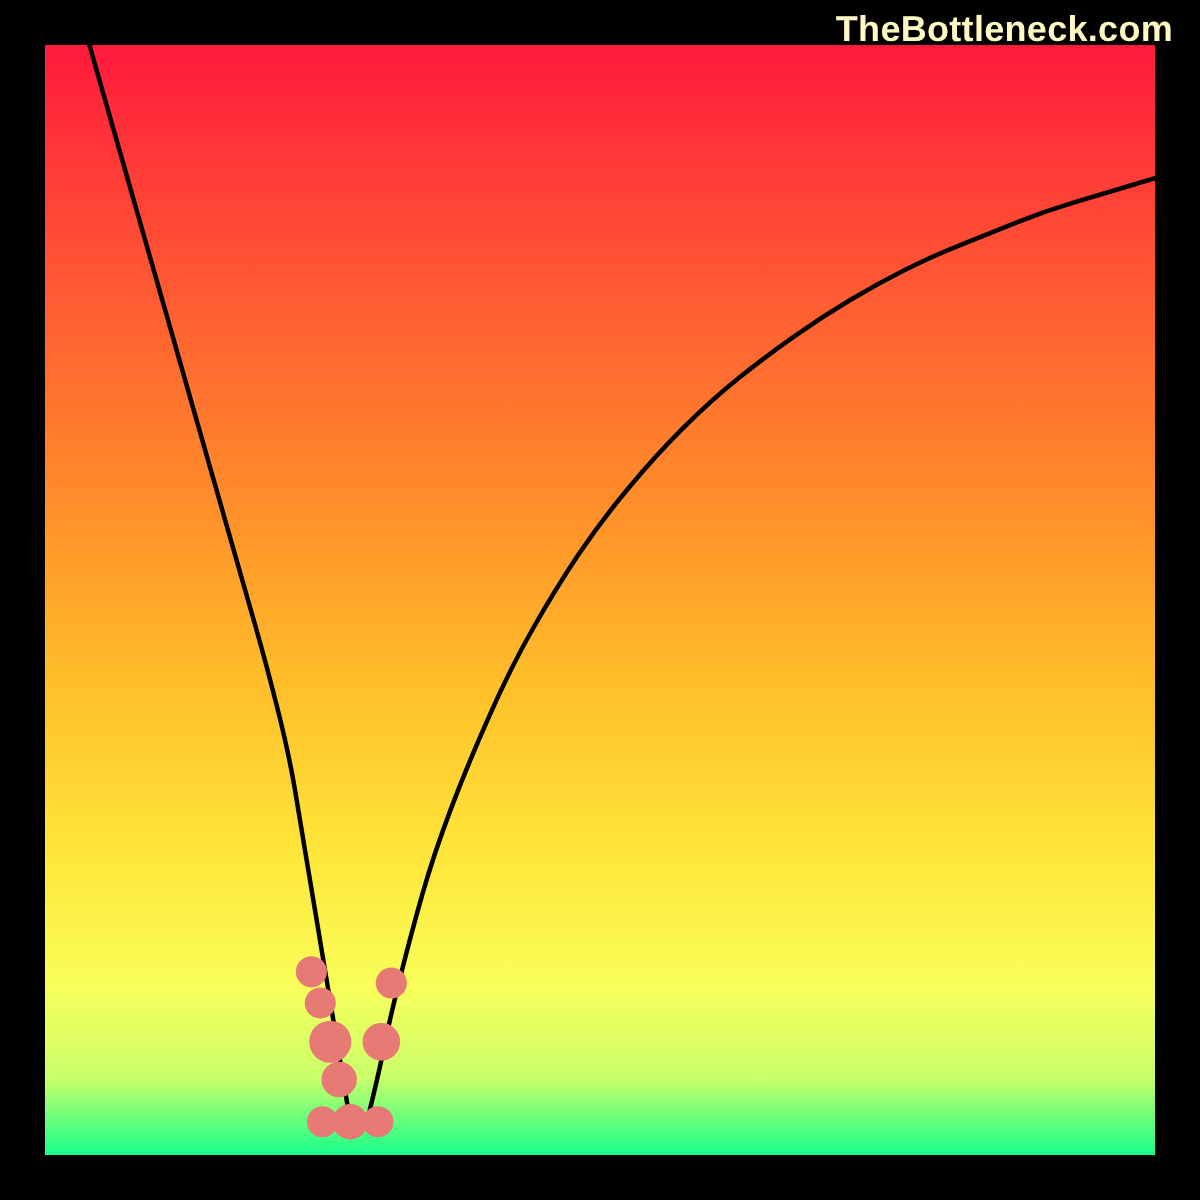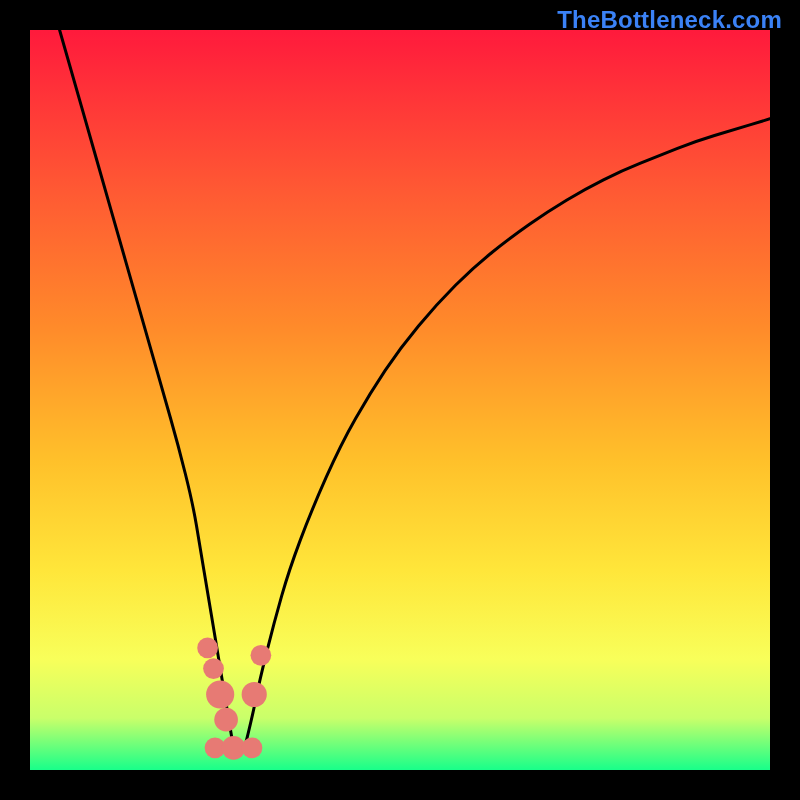--- a/index.html
+++ b/index.html
@@ -21,21 +21,21 @@
     left: 30px;
     top: 30px;
     width: 740px;
     height: 740px;
     overflow: hidden;
   }
   .watermark {
     position: absolute;
     top: 6px;
     right: 18px;
-    color: #3b82f6;
+    color: #fef9c3;
     font-size: 24px;
     font-weight: 600;
     letter-spacing: 0.2px;
     user-select: none;
     margin-left: 23px;
   }
   svg {
     display: block;
   }
 </style>

